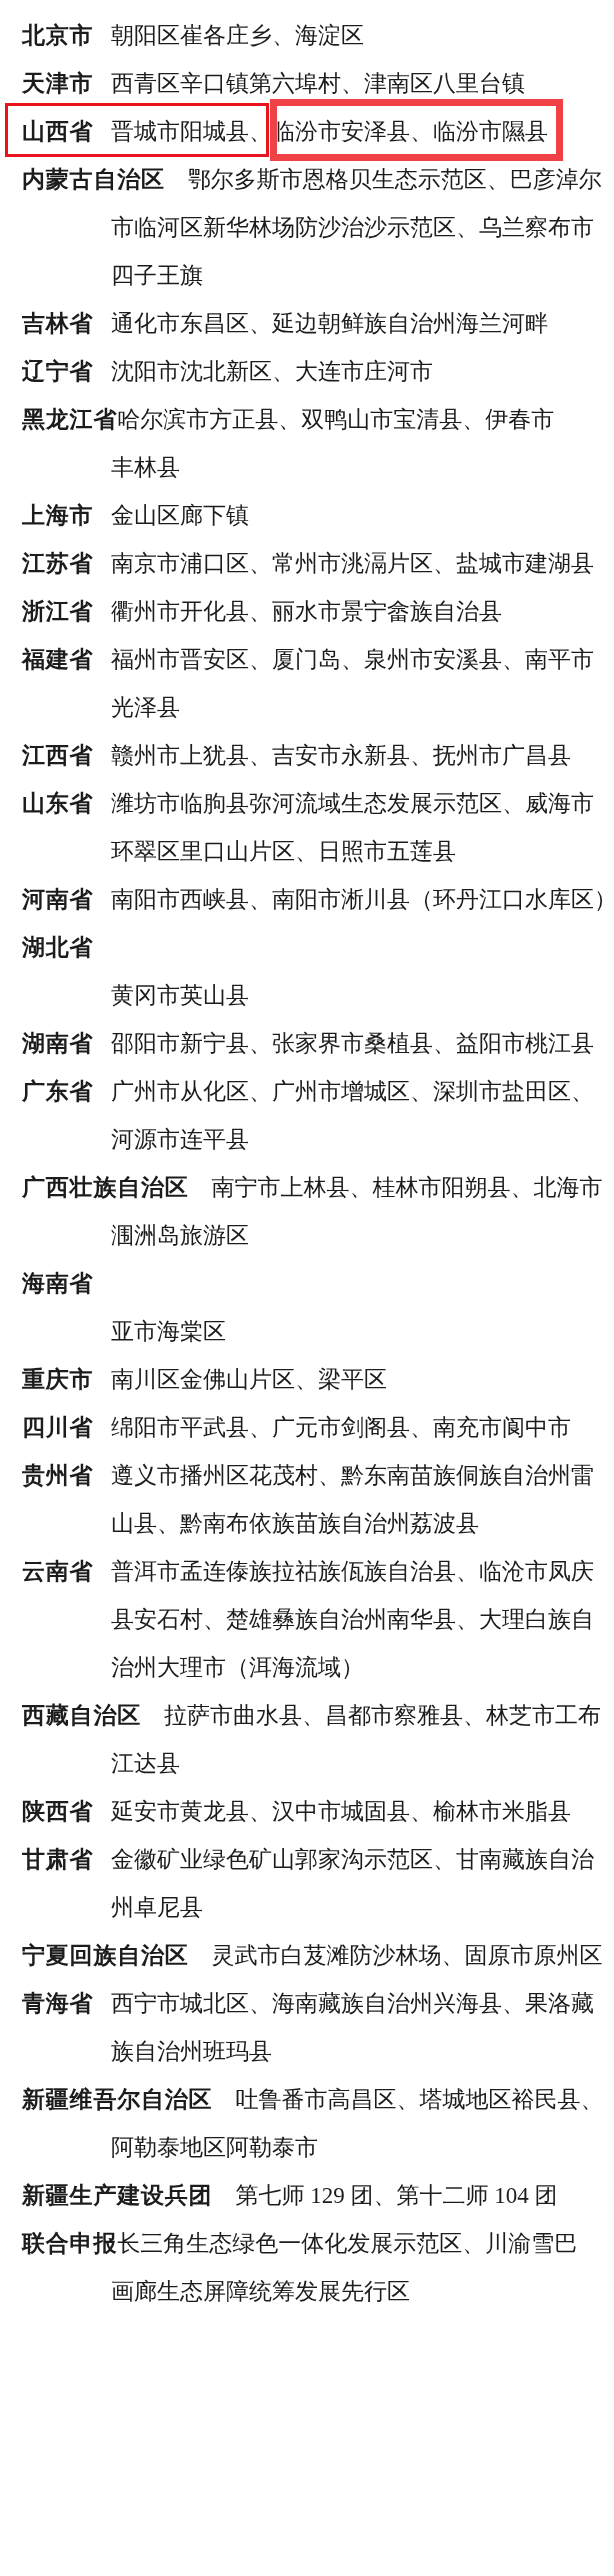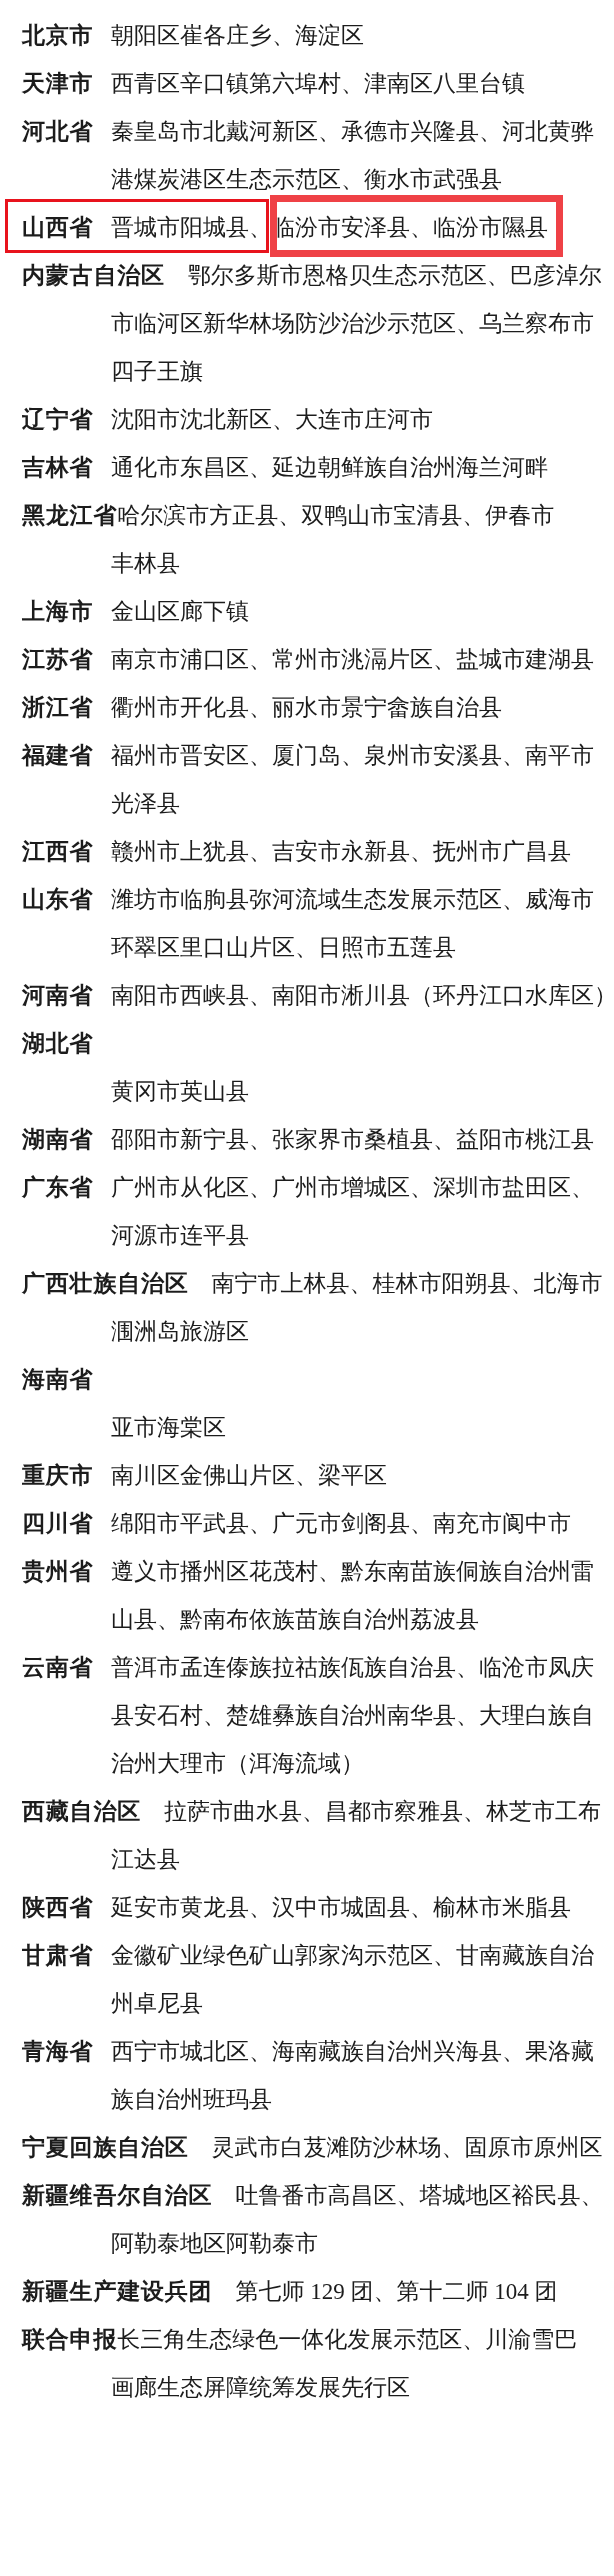--- a/index.html
+++ b/index.html
@@ -86,25 +86,20 @@
   </div>
 
   <div class="entry">
     <div class="row">
       <span class="label">天津市</span>
       <span class="content">西青区辛口镇第六埠村、津南区八里台镇</span>
     </div>
   </div>
 
   <div class="entry">
-    <div class="row">
-      <span class="label">河北省</span>
-      <span class="content">秦皇岛市北戴河新区、承德市兴隆县、河北黄骅</span>
-    </div>
-  <div class="cont-line">港煤炭港区生态示范区、衡水市武强县</div>
       </div>
 
   <div class="entry">
     <div class="row">
       <span class="label">山西省</span>
       <span class="content"><span>晋城市阳城县、</span><span>临汾市安泽县、临汾市隰县</span></span>
     <div class="hl-box hl-box1" style="border-color: rgb(232, 19, 29);"></div>
           <div class="hl-box hl-box2" style="border-color: rgb(239, 65, 70);"></div>
         </div>
   </div>
@@ -113,34 +108,34 @@
     <div class="row">
       <span class="label long">内蒙古自治区</span>
       <span class="content">鄂尔多斯市恩格贝生态示范区、巴彦淖尔</span>
     </div>
   <div class="cont-line">市临河区新华林场防沙治沙示范区、乌兰察布市</div>
         <div class="cont-line">四子王旗</div>
       </div>
 
   <div class="entry">
     <div class="row">
+      <span class="label">吉林省</span>
+      <span class="content">通化市东昌区、延边朝鲜族自治州海兰河畔</span>
+    </div>
+  </div>
+
+  <div class="entry">
+    <div class="row">
       <span class="label">辽宁省</span>
       <span class="content">沈阳市沈北新区、大连市庄河市</span>
     </div>
   </div>
 
   <div class="entry">
     <div class="row">
-      <span class="label">吉林省</span>
-      <span class="content">通化市东昌区、延边朝鲜族自治州海兰河畔</span>
-    </div>
-  </div>
-
-  <div class="entry">
-    <div class="row">
       <span class="label">黑龙江省</span>
       <span class="content">哈尔滨市方正县、双鸭山市宝清县、伊春市</span>
     </div>
   <div class="cont-line">丰林县</div>
       </div>
 
   <div class="entry">
     <div class="row">
       <span class="label">上海市</span>
       <span class="content">金山区廊下镇</span>
@@ -278,35 +273,35 @@
   <div class="entry">
     <div class="row">
       <span class="label">甘肃省</span>
       <span class="content">金徽矿业绿色矿山郭家沟示范区、甘南藏族自治</span>
     </div>
   <div class="cont-line">州卓尼县</div>
       </div>
 
   <div class="entry">
     <div class="row">
+      <span class="label long">宁夏回族自治区</span>
+      <span class="content">灵武市白芨滩防沙林场、固原市原州区</span>
+    </div>
+  </div>
+
+  <div class="entry">
+    <div class="row">
       <span class="label">青海省</span>
       <span class="content">西宁市城北区、海南藏族自治州兴海县、果洛藏</span>
     </div>
   <div class="cont-line">族自治州班玛县</div>
       </div>
 
   <div class="entry">
     <div class="row">
-      <span class="label long">宁夏回族自治区</span>
-      <span class="content">灵武市白芨滩防沙林场、固原市原州区</span>
-    </div>
-  </div>
-
-  <div class="entry">
-    <div class="row">
       <span class="label long">新疆维吾尔自治区</span>
       <span class="content">吐鲁番市高昌区、塔城地区裕民县、</span>
     </div>
   <div class="cont-line">阿勒泰地区阿勒泰市</div>
       </div>
 
   <div class="entry">
     <div class="row">
       <span class="label long">新疆生产建设兵团</span>
       <span class="content">第七师 129 团、第十二师 104 团</span>

